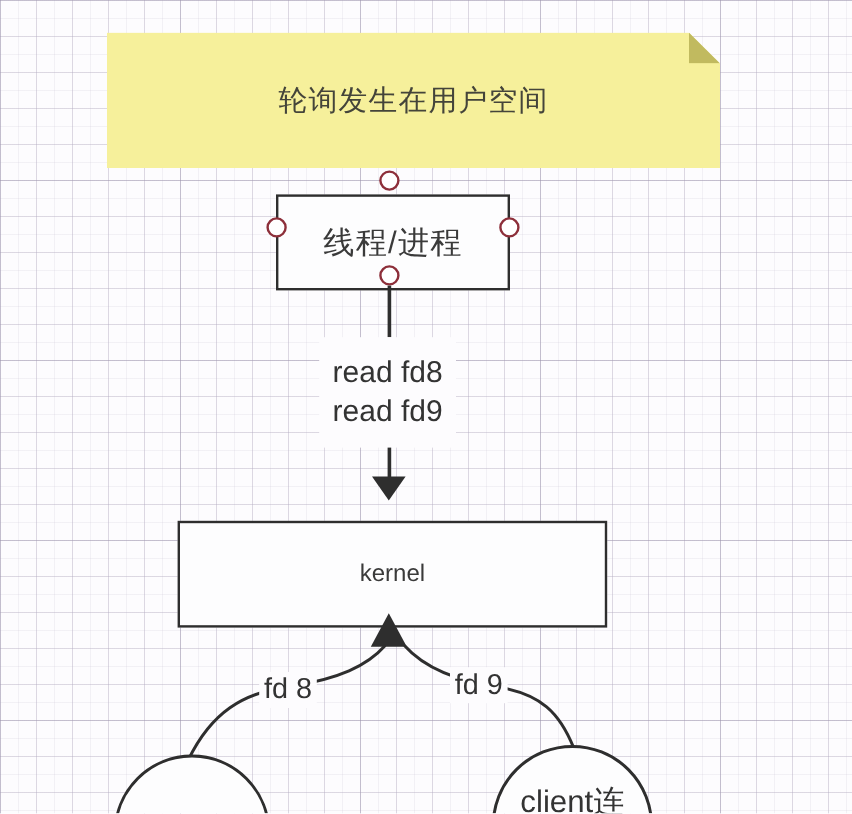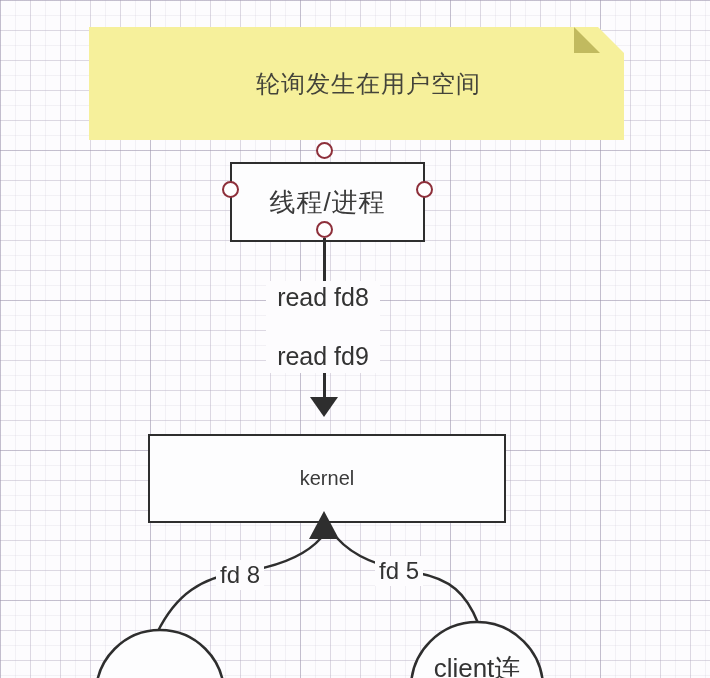--- a/index.html
+++ b/index.html
@@ -16,21 +16,21 @@
       linear-gradient(90deg, rgba(205,198,214,0.22) 1px, transparent 1px);
     background-size:150px 150px,150px 150px,30px 30px,30px 30px,15px 15px,15px 15px;
   }
   .abs{position:absolute;}
   
   .note{
     left:89px;top:27px;width:511px;height:113px;
     background:#f6f09b;
     clip-path:polygon(0 0, calc(100% - 26px) 0, 100% 26px, 100% 100%, 0 100%);
     display:flex;align-items:center;justify-content:center;
-    font-size:24px;color:#44443a;letter-spacing:1px;padding-left:24px;
+    font-size:24px;color:#44443a;letter-spacing:1px;
   }
   .note-fold{
     left:574px;top:27px;width:26px;height:26px;
     background:#c1ba5f;
     clip-path:polygon(0 0, 100% 100%, 0 100%);
   }
   
   .node-rect{
     border:2px solid #2e2e2e;background:#fdfdfe;
     display:flex;align-items:center;justify-content:center;
@@ -44,21 +44,21 @@
     border:2.5px solid #8d2f3a;background:#fff;box-sizing:border-box;
   }
   
   .vline{width:3px;background:#2e2e2e;}
   .edge-label{
     background:#fdfcfe;color:#333;text-align:center;
   }
   .read-label{
     left:266px;top:281px;width:114px;height:92px;
     font-size:25px;line-height:33px;
-    display:flex;flex-direction:column;justify-content:space-between;
+    display:flex;flex-direction:column;justify-content:center;
   }
   .fd-label{font-size:24px;padding:1px 4px;color:#333;}
   .arrow-down{
     width:0;height:0;
     border-left:14px solid transparent;border-right:14px solid transparent;
     border-top:20px solid #2e2e2e;
   }
   .client-label{
     left:407px;top:651px;width:140px;text-align:center;
     font-size:26px;color:#333;
@@ -100,20 +100,20 @@
     <path d="M 157 633 C 176 594 202 577 242 572 C 282 566 306 555 321 538" fill="none" stroke="#2e2e2e" stroke-width="2.5"></path>
     <path d="M 478 623 C 466 593 450 579 418 573 C 381 568 353 556 337 538" fill="none" stroke="#2e2e2e" stroke-width="2.5"></path>
     <circle cx="160" cy="694" r="64" fill="#fdfdfe" stroke="#2e2e2e" stroke-width="2.5"></circle>
     <circle cx="477" cy="688" r="66" fill="#fdfdfe" stroke="#2e2e2e" stroke-width="2.5"></circle>
   </svg>
 
   <div class="abs edge-label fd-label" style="left:216px;top:560px;">
     <span>fd 8</span>
   </div>
   <div class="abs edge-label fd-label" style="left:375px;top:556px;">
-    <span>fd 5</span>
+    <span>fd 9</span>
   </div>
 
   <div class="abs client-label">
     <span>client连</span>
   </div>
 
 </div>
 
 </body></html>

